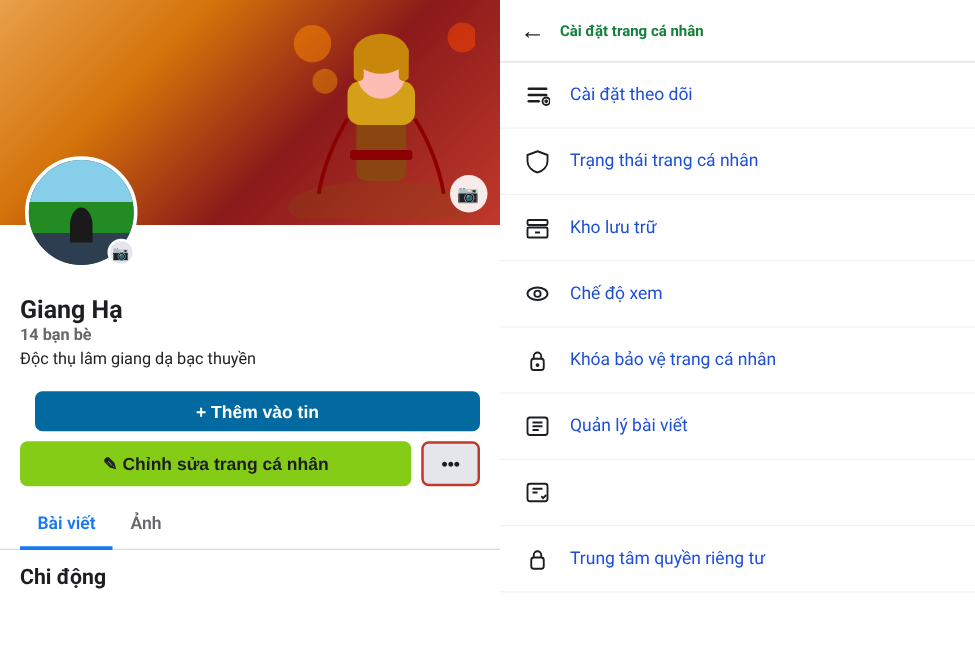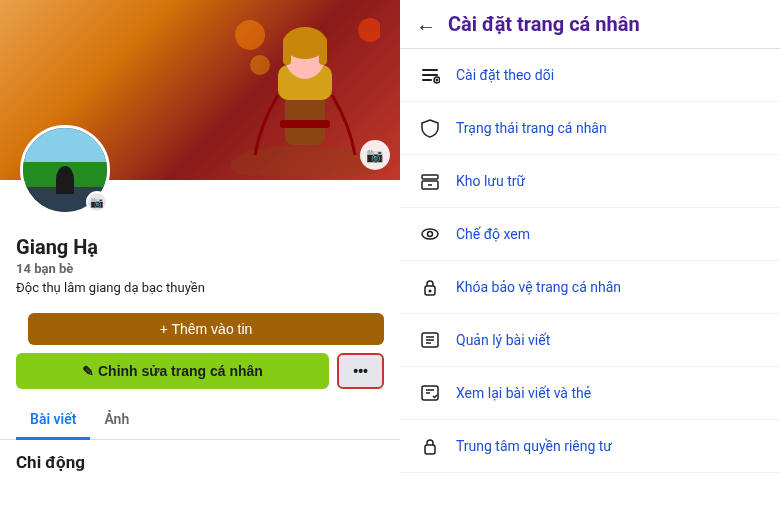--- a/index.html
+++ b/index.html
@@ -119,27 +119,27 @@
     }
 
     .action-buttons {
       padding: 8px 16px;
       display: flex;
       flex-direction: column;
       gap: 8px;
     }
 
     .btn-add {
-      background: #a16207;
+      background: #0369a1;
       color: #fff;
       border: none;
       border-radius: 6px;
       padding: 8px 16px;
       font-size: 14px;
-      font-weight: 400;
+      font-weight: 700;
       cursor: pointer;
       display: flex;
       align-items: center;
       justify-content: center;
       gap: 6px;
       margin-left: 12px;
     }
 
     .btn-edit-row {
       display: flex;
@@ -224,23 +224,23 @@
       gap: 12px;
     }
 
     .back-arrow {
       font-size: 20px;
       cursor: pointer;
       color: #1c1e21;
     }
 
     .settings-title {
-      font-size: 20px;
+      font-size: 12px;
       font-weight: 700;
-      color: #4c1d95;
+      color: #15803d;
     }
 
     .menu-list {
       overflow-y: auto;
       height: calc(520px - 55px);
     }
 
     .menu-item {
       display: flex;
       align-items: center;
@@ -409,21 +409,20 @@
         <span class="menu-label">Quản lý bài viết</span>
       </div>
       <div class="menu-item">
         <span class="menu-icon">
           <svg width="20" height="20" viewBox="0 0 20 20" fill="none">
             <rect x="2" y="3" width="16" height="14" rx="2" stroke="#1c1e21" stroke-width="1.5"></rect>
             <path d="M6 7h8M6 10h4" stroke="#1c1e21" stroke-width="1.5"></path>
             <path d="M13 13l1.5 1.5L17 12" stroke="#1c1e21" stroke-width="1.5"></path>
           </svg>
         </span>
-        <span class="menu-label">Xem lại bài viết và thẻ</span>
       </div>
       <div class="menu-item">
         <span class="menu-icon">
           <svg width="20" height="20" viewBox="0 0 20 20" fill="none">
             <rect x="5" y="9" width="10" height="9" rx="2" stroke="#1c1e21" stroke-width="1.5"></rect>
             <path d="M7 9V7a3 3 0 016 0v2" stroke="#1c1e21" stroke-width="1.5"></path>
           </svg>
         </span>
         <span class="menu-label">Trung tâm quyền riêng tư</span>
       </div>

